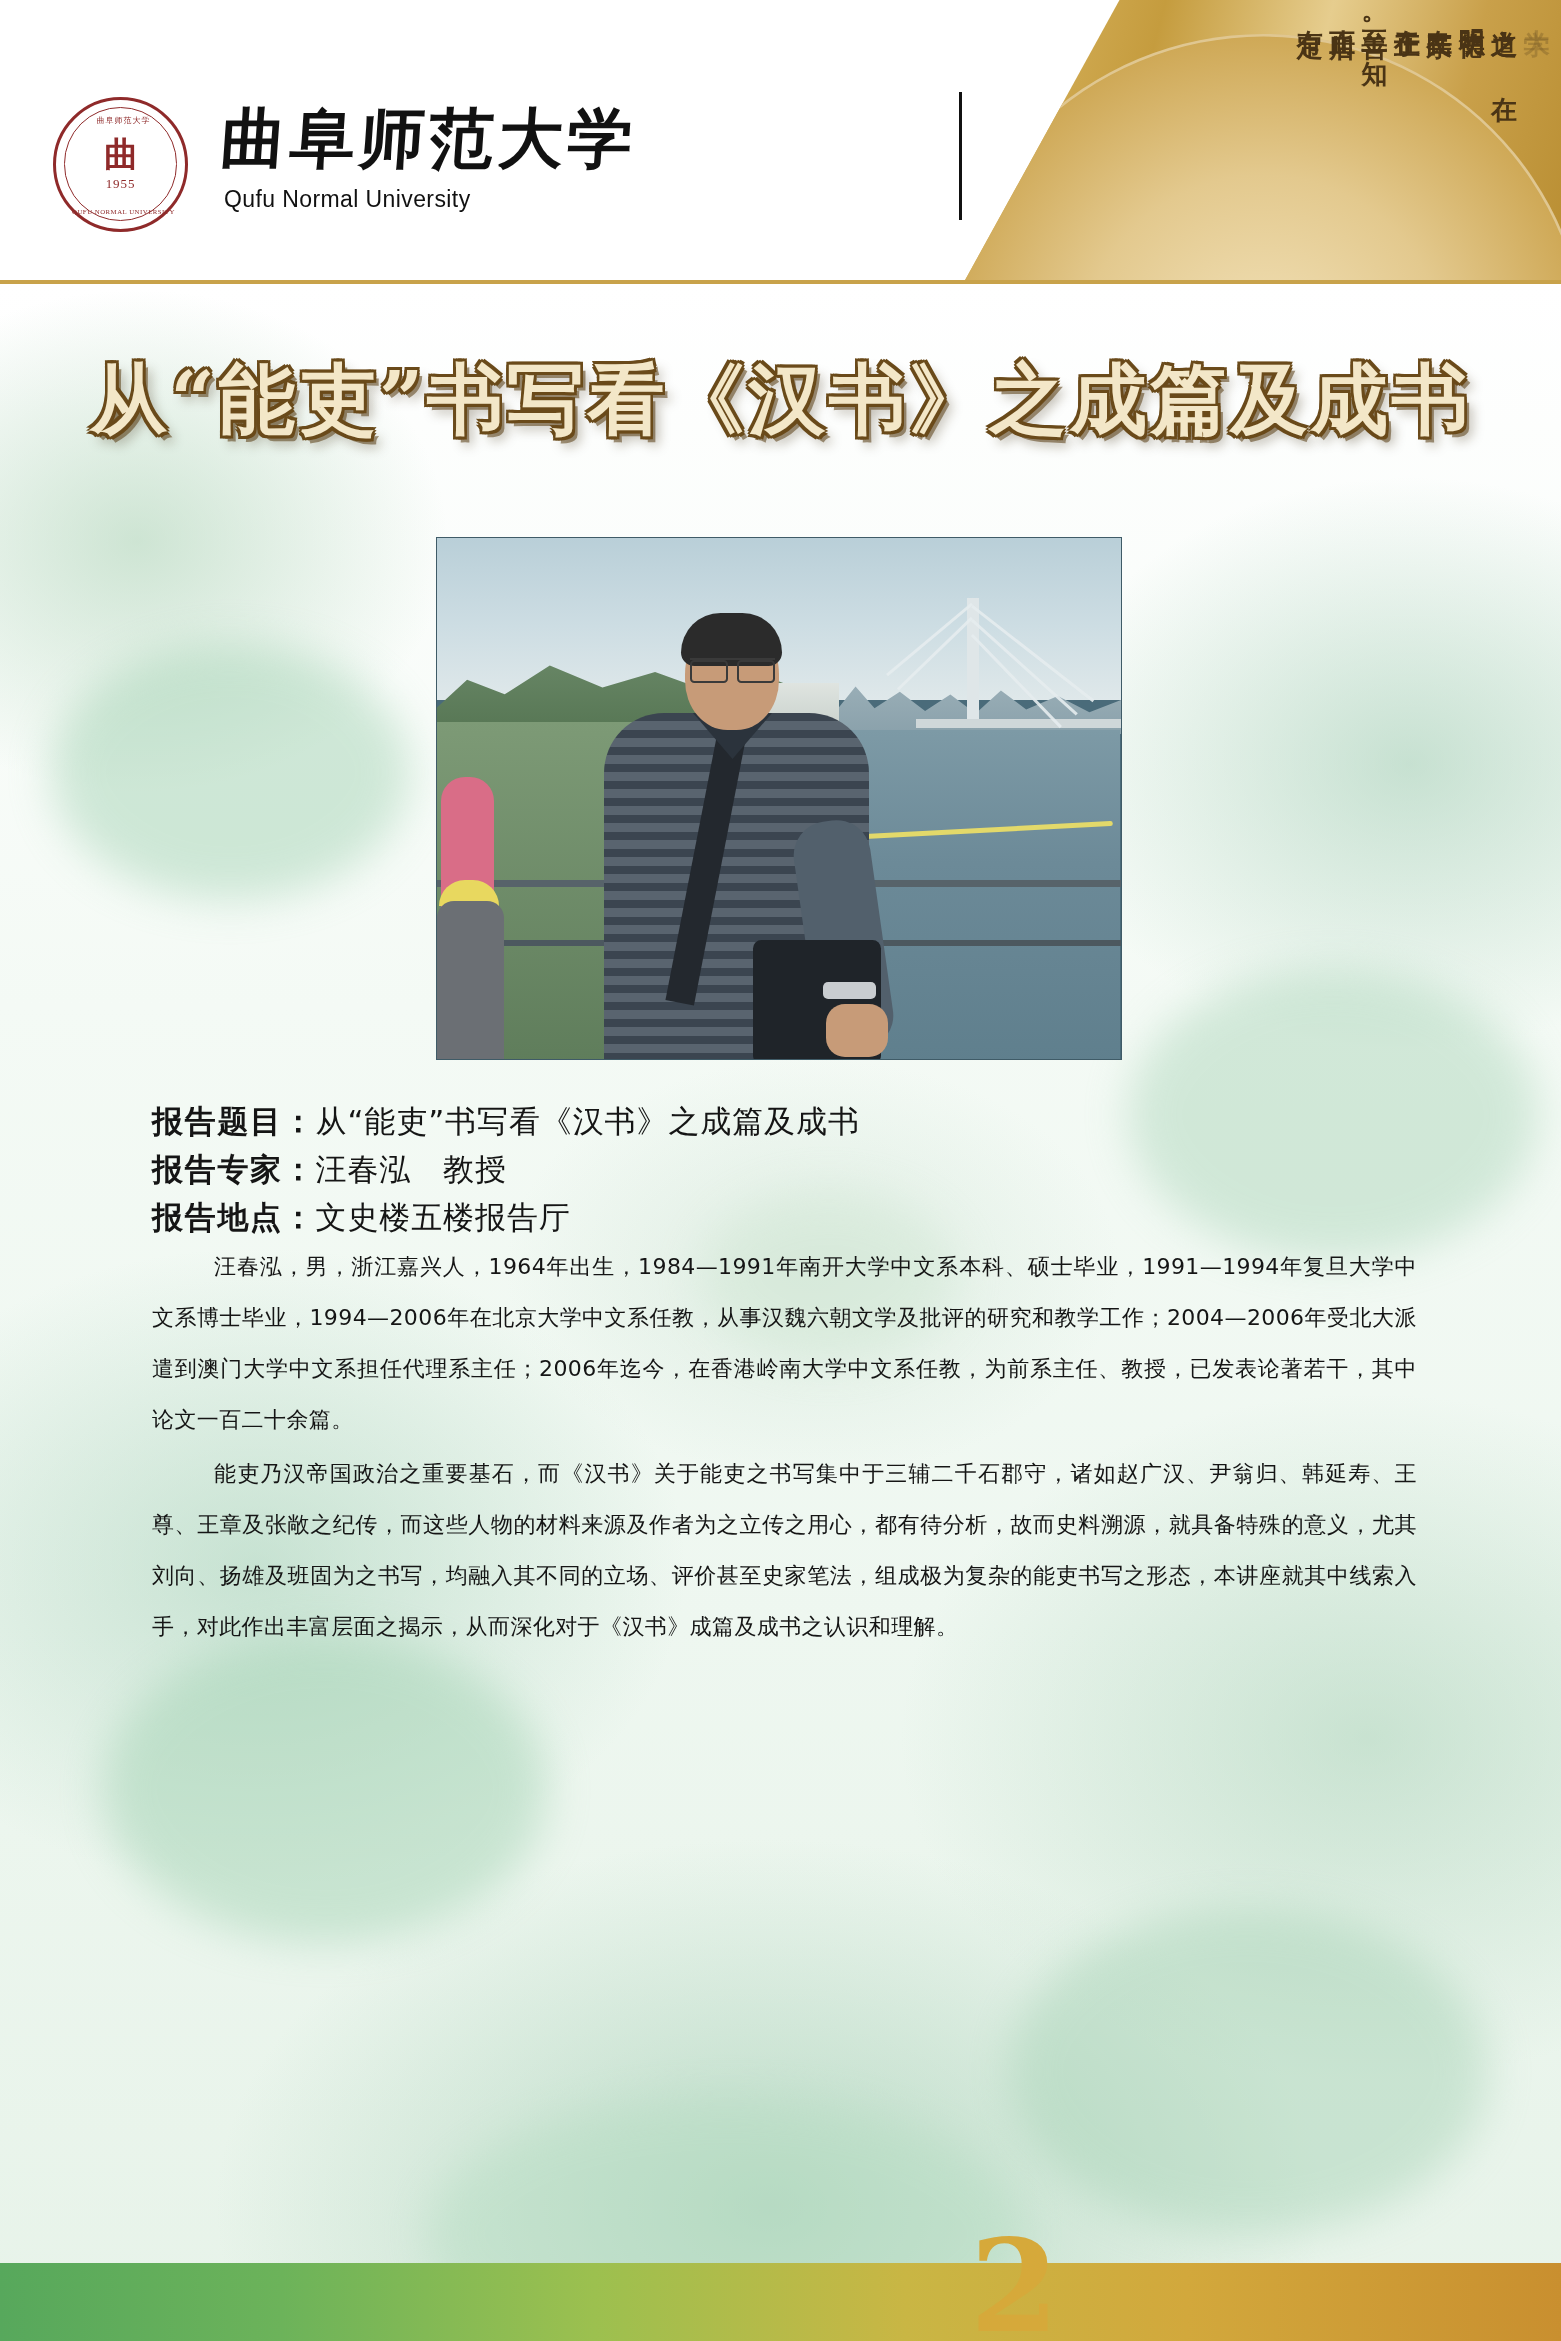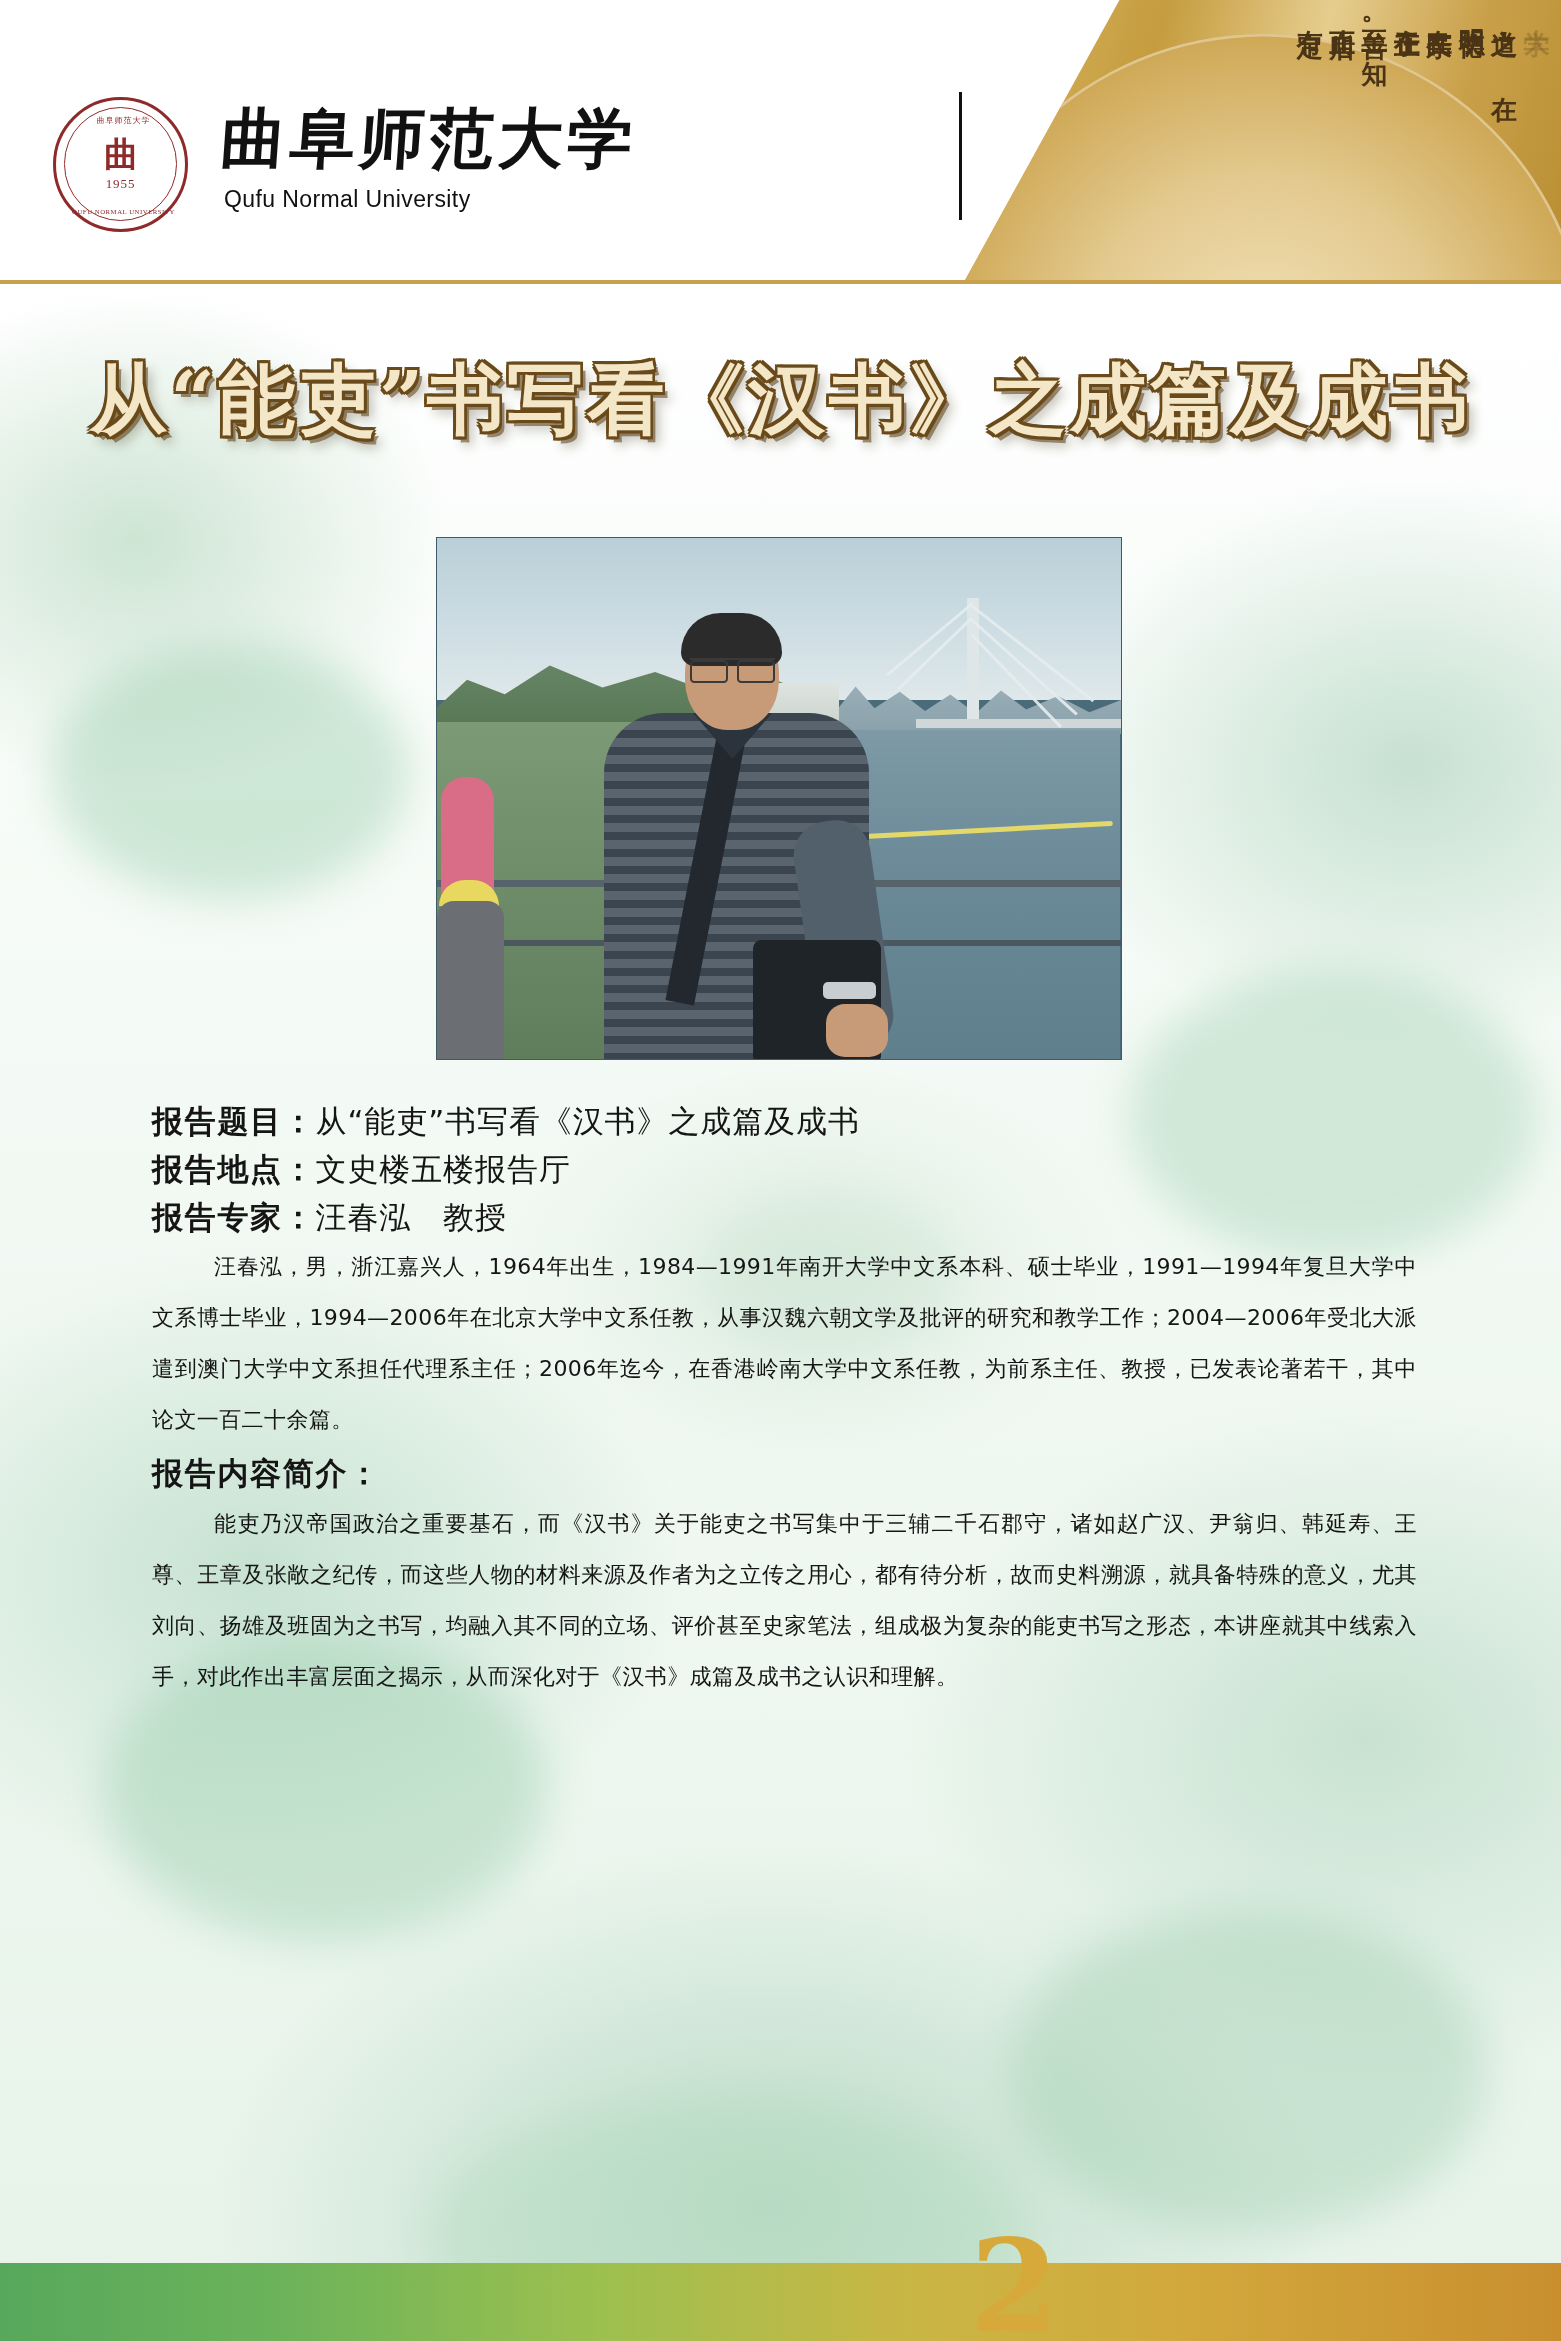--- a/index.html
+++ b/index.html
@@ -482,32 +482,31 @@
     </div>
 
     <div class="content">
 
       <div class="line">
         <b>报告题目：</b><span>从“能吏”书写看《汉书》之成篇及成书</span>
       </div>
 
 
       <div class="line">
+        <b>报告专家：</b><span>汪春泓　教授</span>
+      </div>
+
+      <div class="line">
         <b>报告地点：</b><span>文史楼五楼报告厅</span>
       </div>
 
-      <div class="line">
-        <b>报告专家：</b><span>汪春泓　教授</span>
-      </div>
-
       <div class="para">汪春泓，男，浙江嘉兴人，1964年出生，1984—1991年南开大学中文系本科、硕士毕业，1991—1994年复旦大学中文系博士毕业，1994—2006年在北京大学中文系任教，从事汉魏六朝文学及批评的研究和教学工作；2004—2006年受北大派遣到澳门大学中文系担任代理系主任；2006年迄今，在香港岭南大学中文系任教，为前系主任、教授，已发表论著若干，其中论文一百二十余篇。</div>
 
       <div class="gap-sm"></div>
 
-      <div class="section-label">报告内容简介：</div>
       <div class="para">能吏乃汉帝国政治之重要基石，而《汉书》关于能吏之书写集中于三辅二千石郡守，诸如赵广汉、尹翁归、韩延寿、王尊、王章及张敞之纪传，而这些人物的材料来源及作者为之立传之用心，都有待分析，故而史料溯源，就具备特殊的意义，尤其刘向、扬雄及班固为之书写，均融入其不同的立场、评价甚至史家笔法，组成极为复杂的能吏书写之形态，本讲座就其中线索入手，对此作出丰富层面之揭示，从而深化对于《汉书》成篇及成书之认识和理解。</div>
 
     </div>
   </div>
 
   <div class="footer">
     <div class="footer-mark">2</div>
   </div>
 
 </div>

